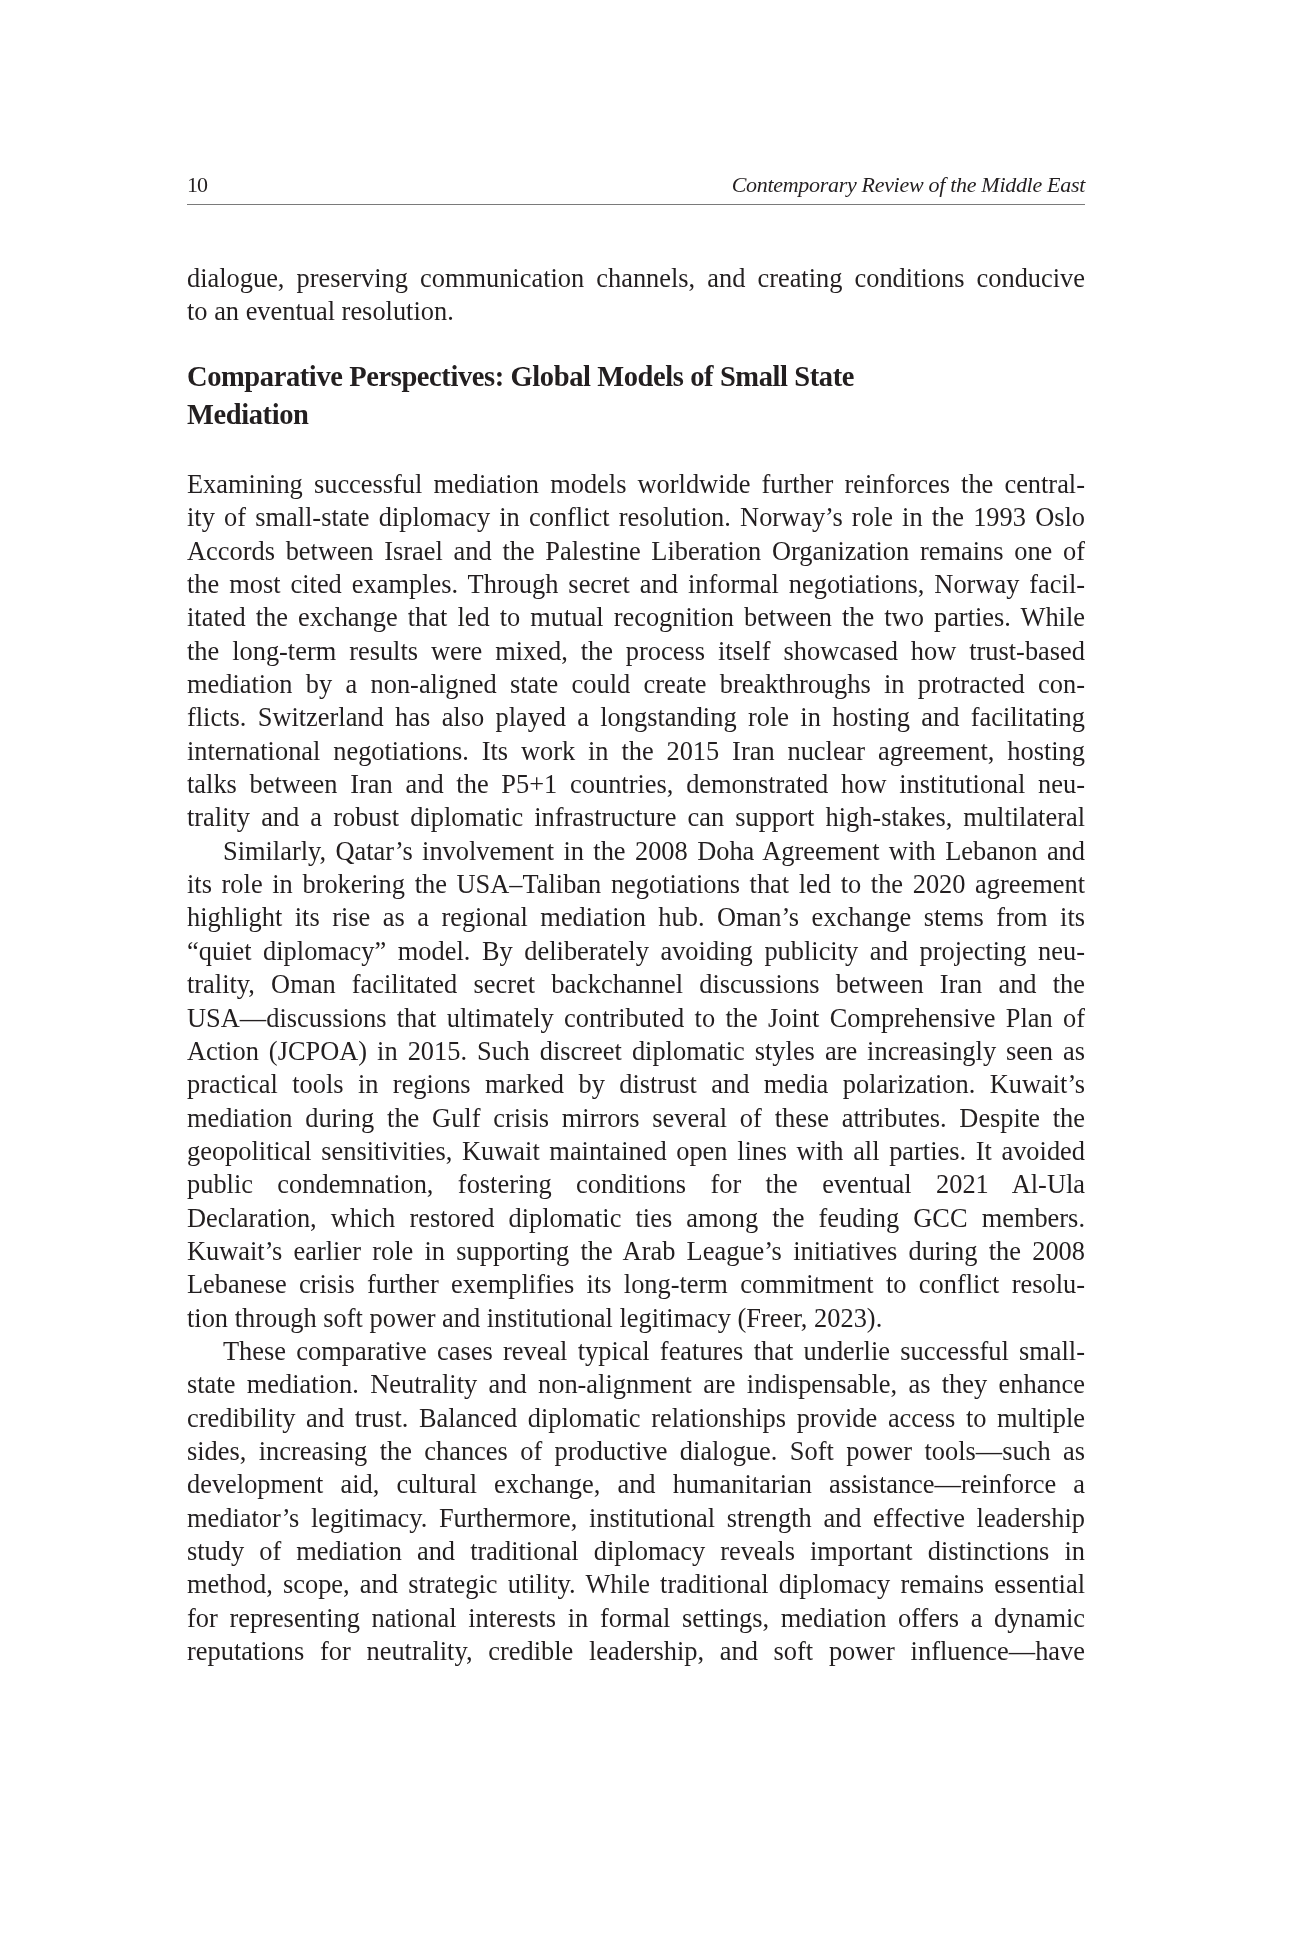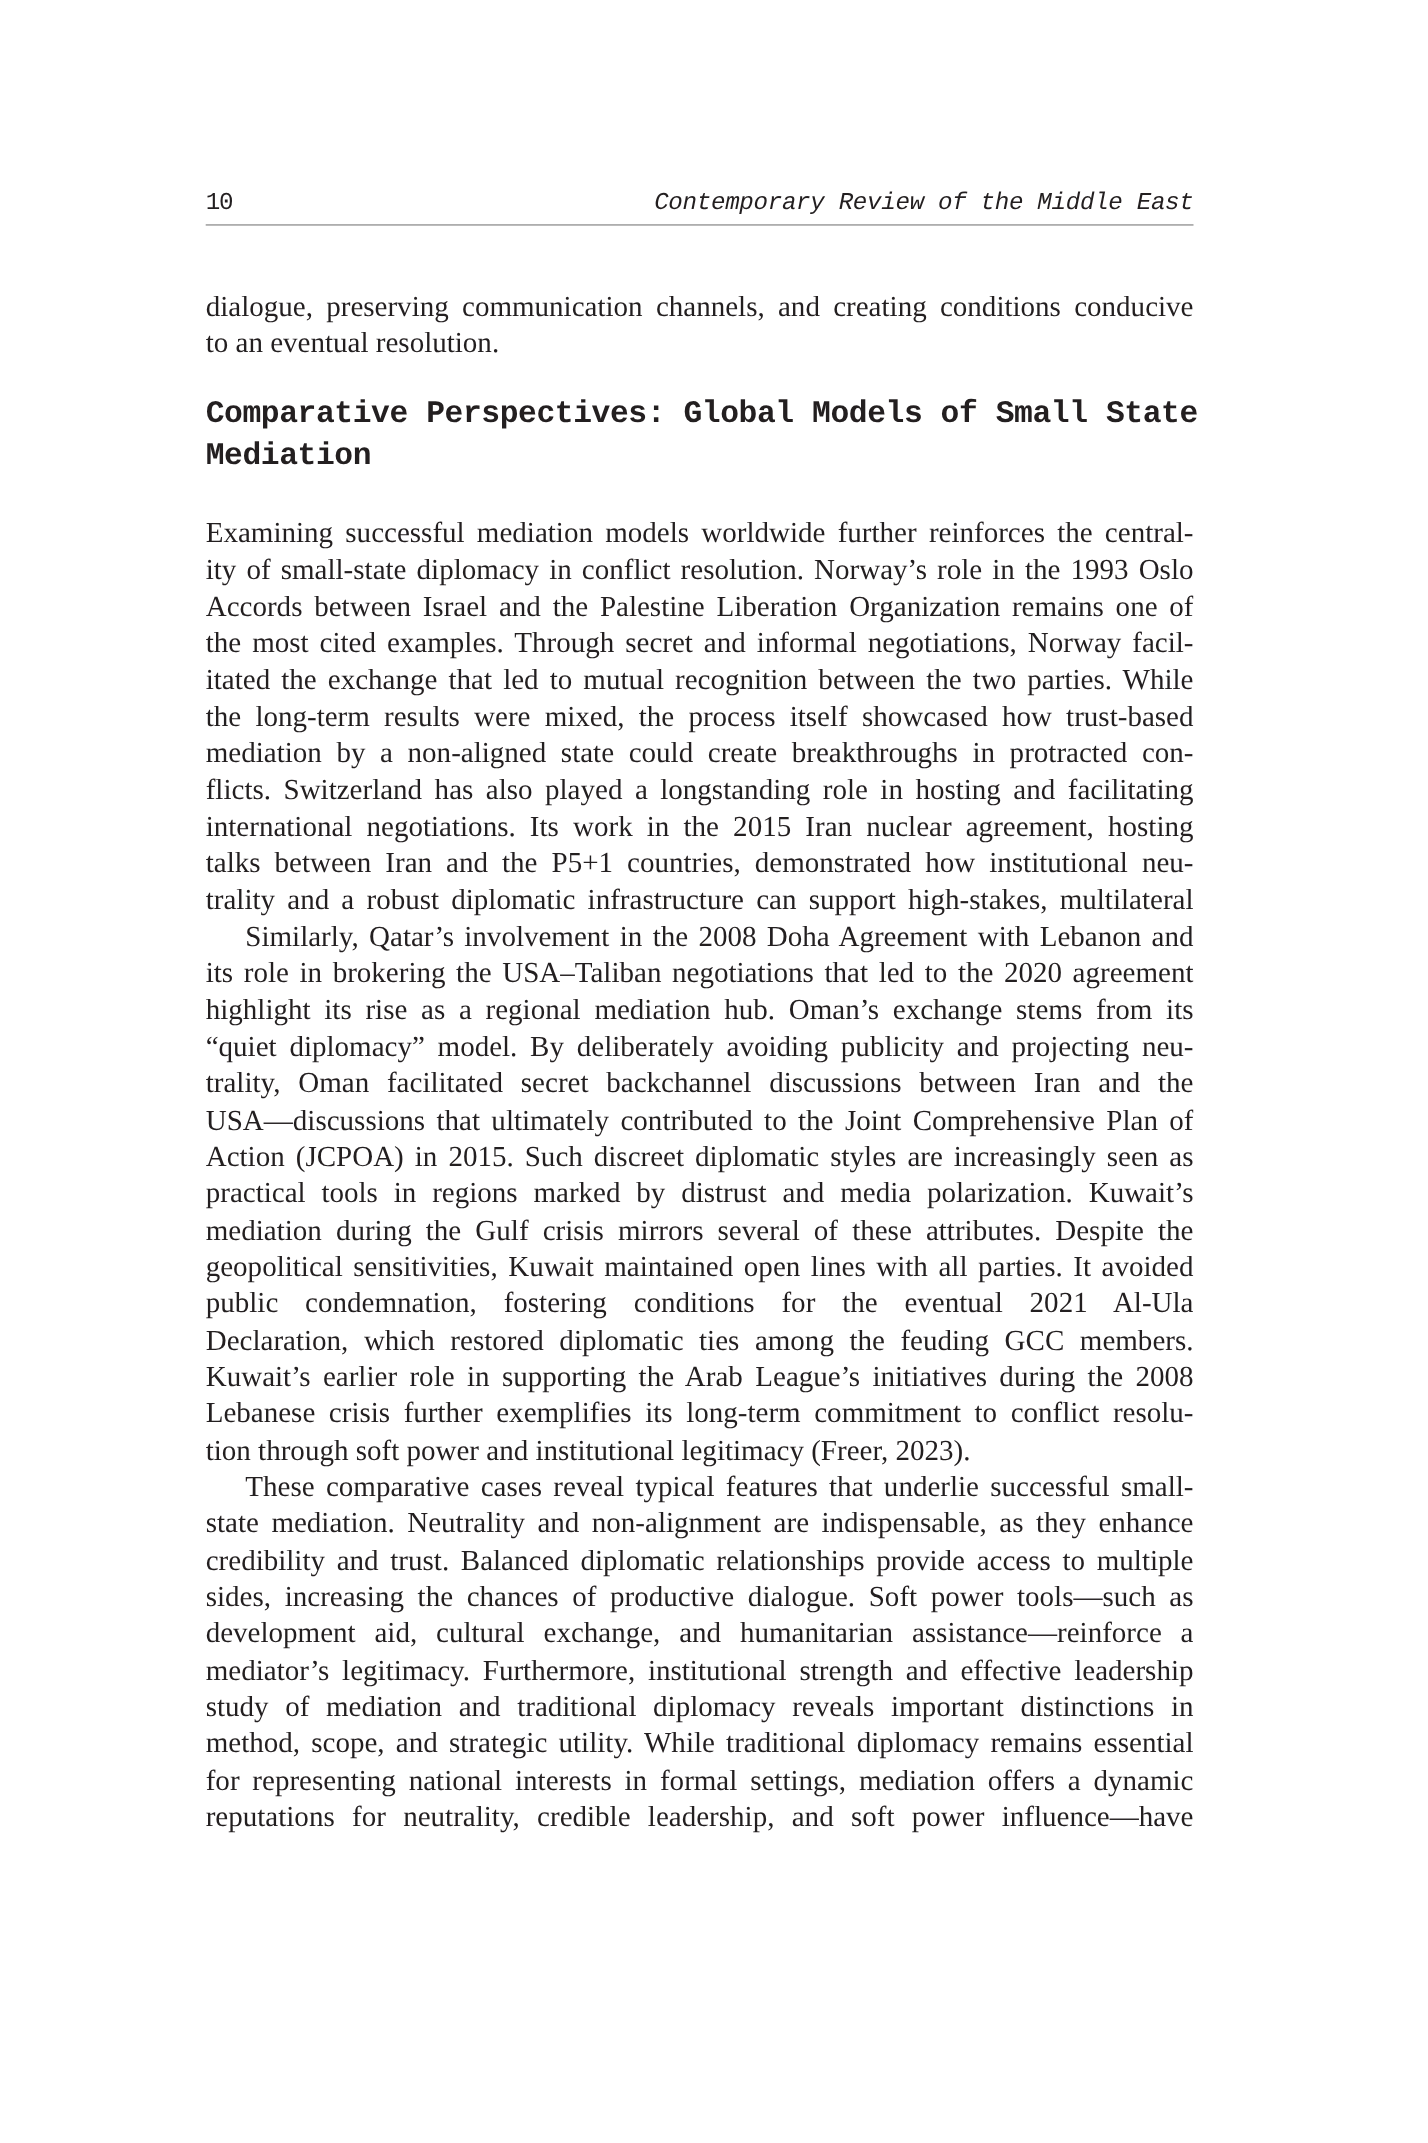--- a/index.html
+++ b/index.html
@@ -20,21 +20,21 @@
       top: 0;
       width: 898px;
     }
     .running-head {
       position: absolute;
       top: 166px;
       left: 0;
       width: 898px;
       height: 38px;
       border-bottom: 1.5px solid #7a7a7a;
-      font-family: Liberation Mono, monospace;
+      font-family: Liberation Serif, serif;
       font-size: 22px;
       line-height: 30px;
       color: #231f20;
       text-align: center;
     }
     .folio {
       position: absolute;
       left: 0;
       top: 4px;
       letter-spacing: -1px;
@@ -71,21 +71,21 @@
       top: 234px;
       left: 0;
       width: 898px;
       margin-top: 28px;
     }
     .section-heading {
       position: absolute;
       top: 358px;
       left: 0;
       width: 898px;
-      font-family: Liberation Mono, monospace;
+      font-family: Liberation Serif, serif;
       font-weight: bold;
       font-size: 28.5px;
       line-height: 38px;
       color: #231f20;
       margin: 0;
       letter-spacing: -0.4px;
     }
     .section-heading span { display: block; white-space: nowrap; }
     .block-main {
       position: absolute;

